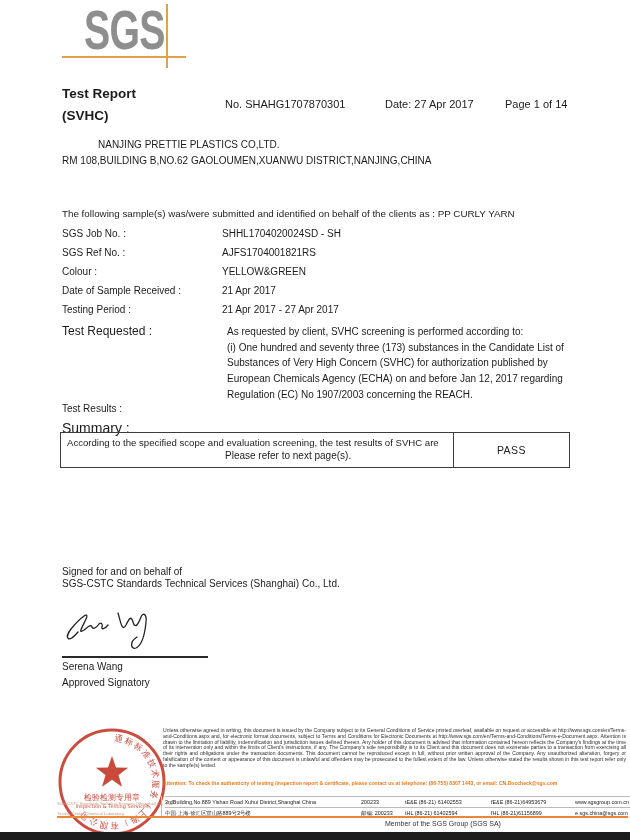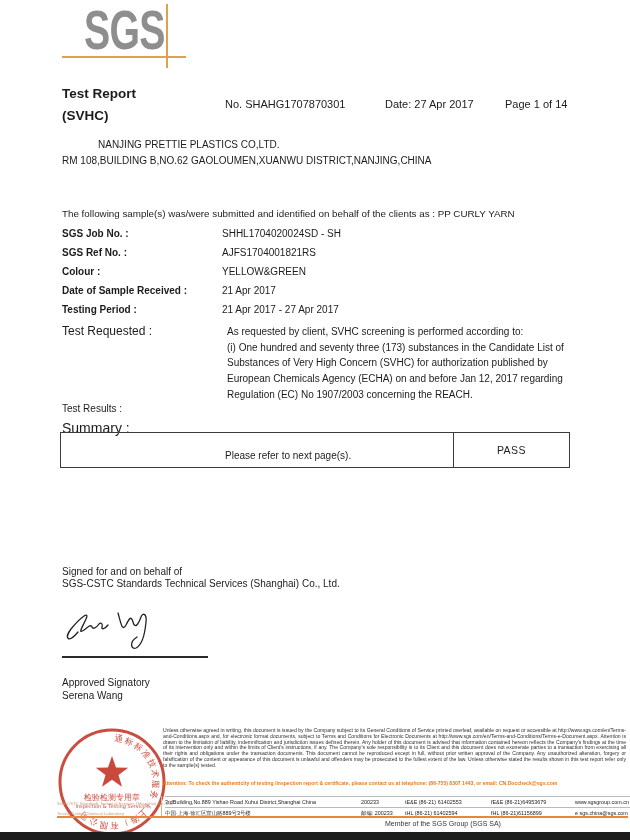--- a/index.html
+++ b/index.html
@@ -25,21 +25,21 @@
   .m-date{left:385px;}
   .m-page{left:505px;}
 
   
   .client-name{left:62px;top:139px;font-size:10px;margin-left:36px;}
   .client-addr{left:62px;top:155px;font-size:10px;}
 
   
   .intro{left:62px;top:208px;font-size:9.8px;white-space:nowrap;}
   .frow{left:62px;width:510px;font-size:10px;}
-  .flabel{display:inline-block;width:160px;font-weight:bold;}
+  .flabel{display:inline-block;width:160px;}
   .fvalue{display:inline-block;}
   .r0{top:228px}.r1{top:247px}.r2{top:266px}.r3{top:285px}.r4{top:304px}
   .tr-label{left:62px;top:324px;font-size:12px;}
   .tr-lines{left:227px;top:324px;font-size:10px;line-height:15.7px;width:360px;}
   .res-label{left:62px;top:403px;font-size:10px;}
   .res-value{left:225px;top:403px;font-size:10px;margin-top:47px;}
 
   
   .sum-label{left:62px;top:420px;font-size:14px;}
   .sum-box{
@@ -49,21 +49,21 @@
   .sum-text{width:393px;border-right:1.5px solid #3c3c3c;padding:3px 6px;box-sizing:border-box;
     font-size:9.6px;line-height:13.5px;}
   .sum-pass{flex:1;display:flex;align-items:center;justify-content:center;
     font-size:10.5px;letter-spacing:0.5px;}
 
   
   .sig-behalf1{left:62px;top:566px;font-size:10px;}
   .sig-behalf2{left:62px;top:578px;font-size:10px;}
   .sig-svg{left:58px;top:596px;}
   .sig-line{left:62px;top:656px;width:146px;height:2px;background:#2a2a2a;}
-  .sig-name{left:62px;top:661px;font-size:10px;margin-top:29px;}
+  .sig-name{left:62px;top:661px;font-size:10px;}
   .sig-title{left:62px;top:677px;font-size:10px;}
 
   
   .stamp{left:57px;top:727px;width:110px;height:110px;}
   .stamp svg{width:110px;height:110px;}
   .stamp text{font-family:"DejaVu Sans", sans-serif;}
   .wm1{left:57px;top:801px;width:120px;font-size:4.2px;color:#c79a7e;line-height:5px;}
   .wm2{left:57px;top:811px;width:120px;font-size:4.2px;color:#c79a7e;line-height:5px;}
 
   .disclaimer{left:163px;top:728px;width:463px;font-size:5.1px;line-height:5.75px;
@@ -128,20 +128,21 @@
     <div>European Chemicals Agency (ECHA) on and before Jan 12, 2017 regarding</div>
     <div>Regulation (EC) No 1907/2003 concerning the REACH.</div>
   </div>
 
   <div class="abs res-label">Test Results :</div>
   <div class="abs res-value">Please refer to next page(s).</div>
 
   <div class="abs sum-label">Summary :</div>
   <div class="abs sum-box">
     <div class="sum-text">
+      <div>According to the specified scope and evaluation screening, the test results of SVHC are</div>
     </div>
     <div class="sum-pass">
       <span>PASS</span>
     </div>
   </div>
 
   <div class="abs sig-behalf1">Signed for and on behalf of</div>
   <div class="abs sig-behalf2">SGS-CSTC Standards Technical Services (Shanghai) Co., Ltd.</div>
   <svg class="abs sig-svg" width="132" height="60" viewBox="0 0 132 60">
     <path d="M20 36 C10 48 6 42 13 33 C22 22 32 14 28 23 C25 30 19 39 26 34 C30 31 33 28 34 31 C35 34 39 31 41 28 C43 26 45 28 44 31 C43 34 47 33 50 29

